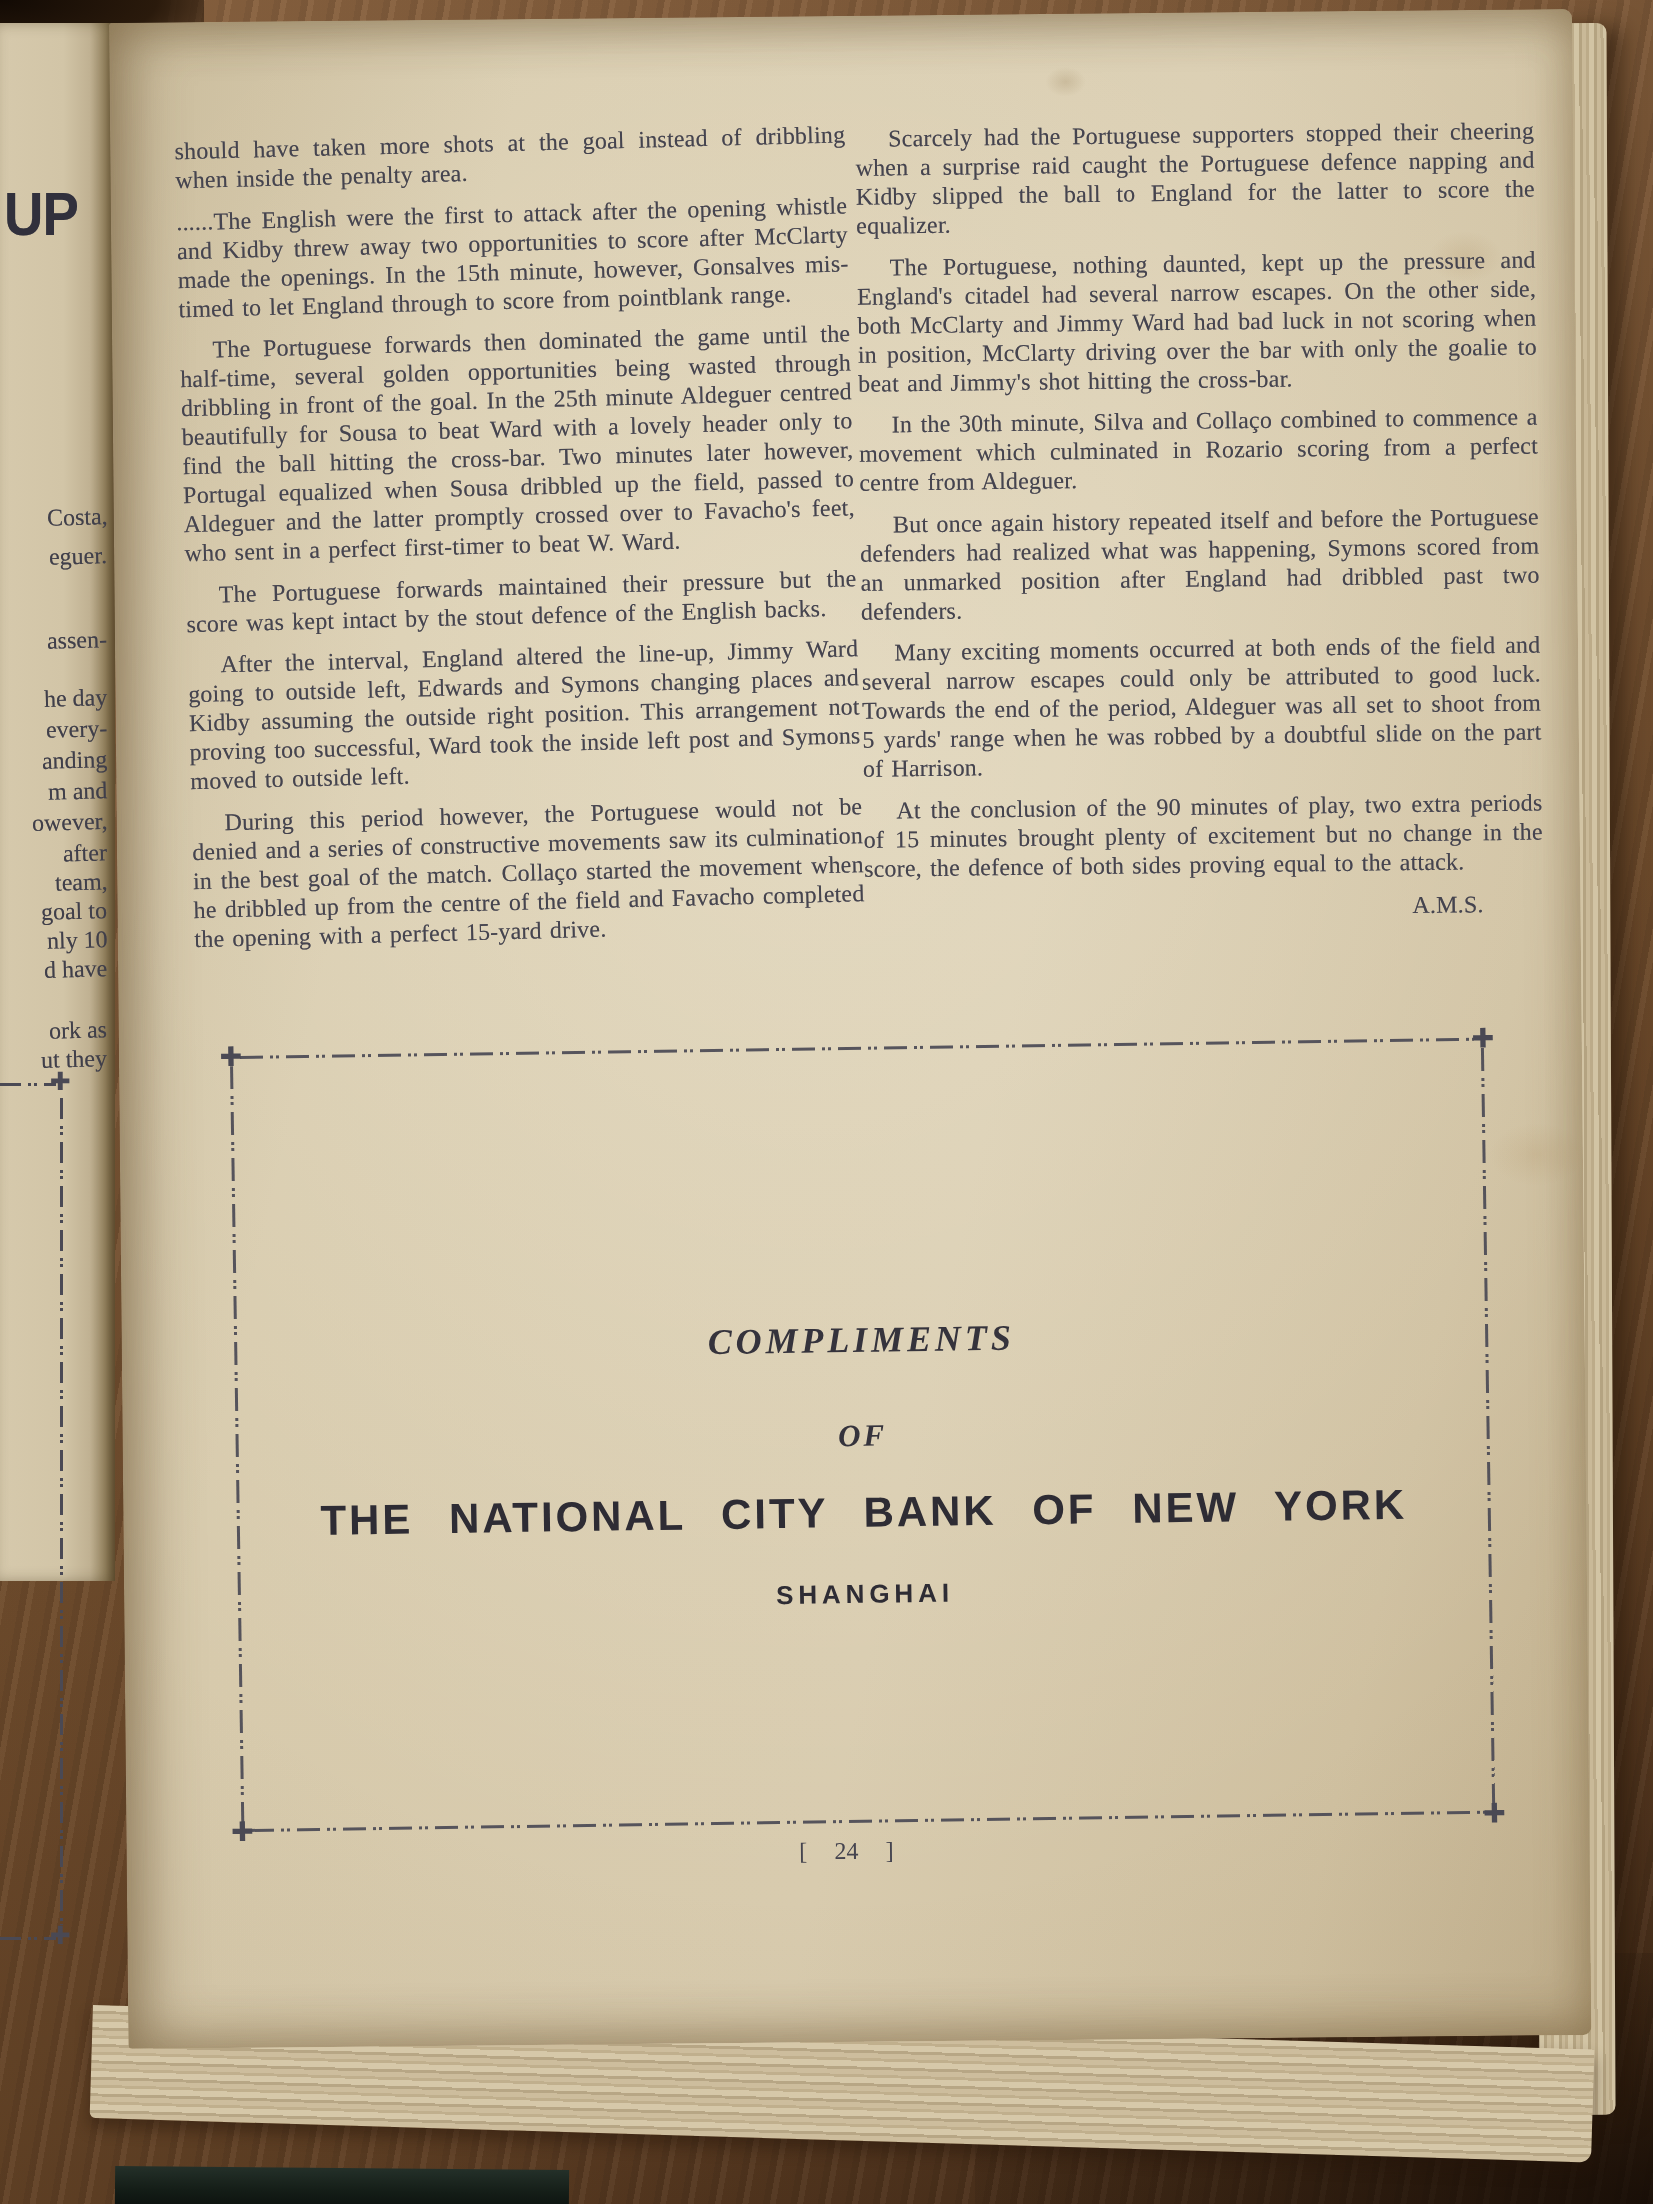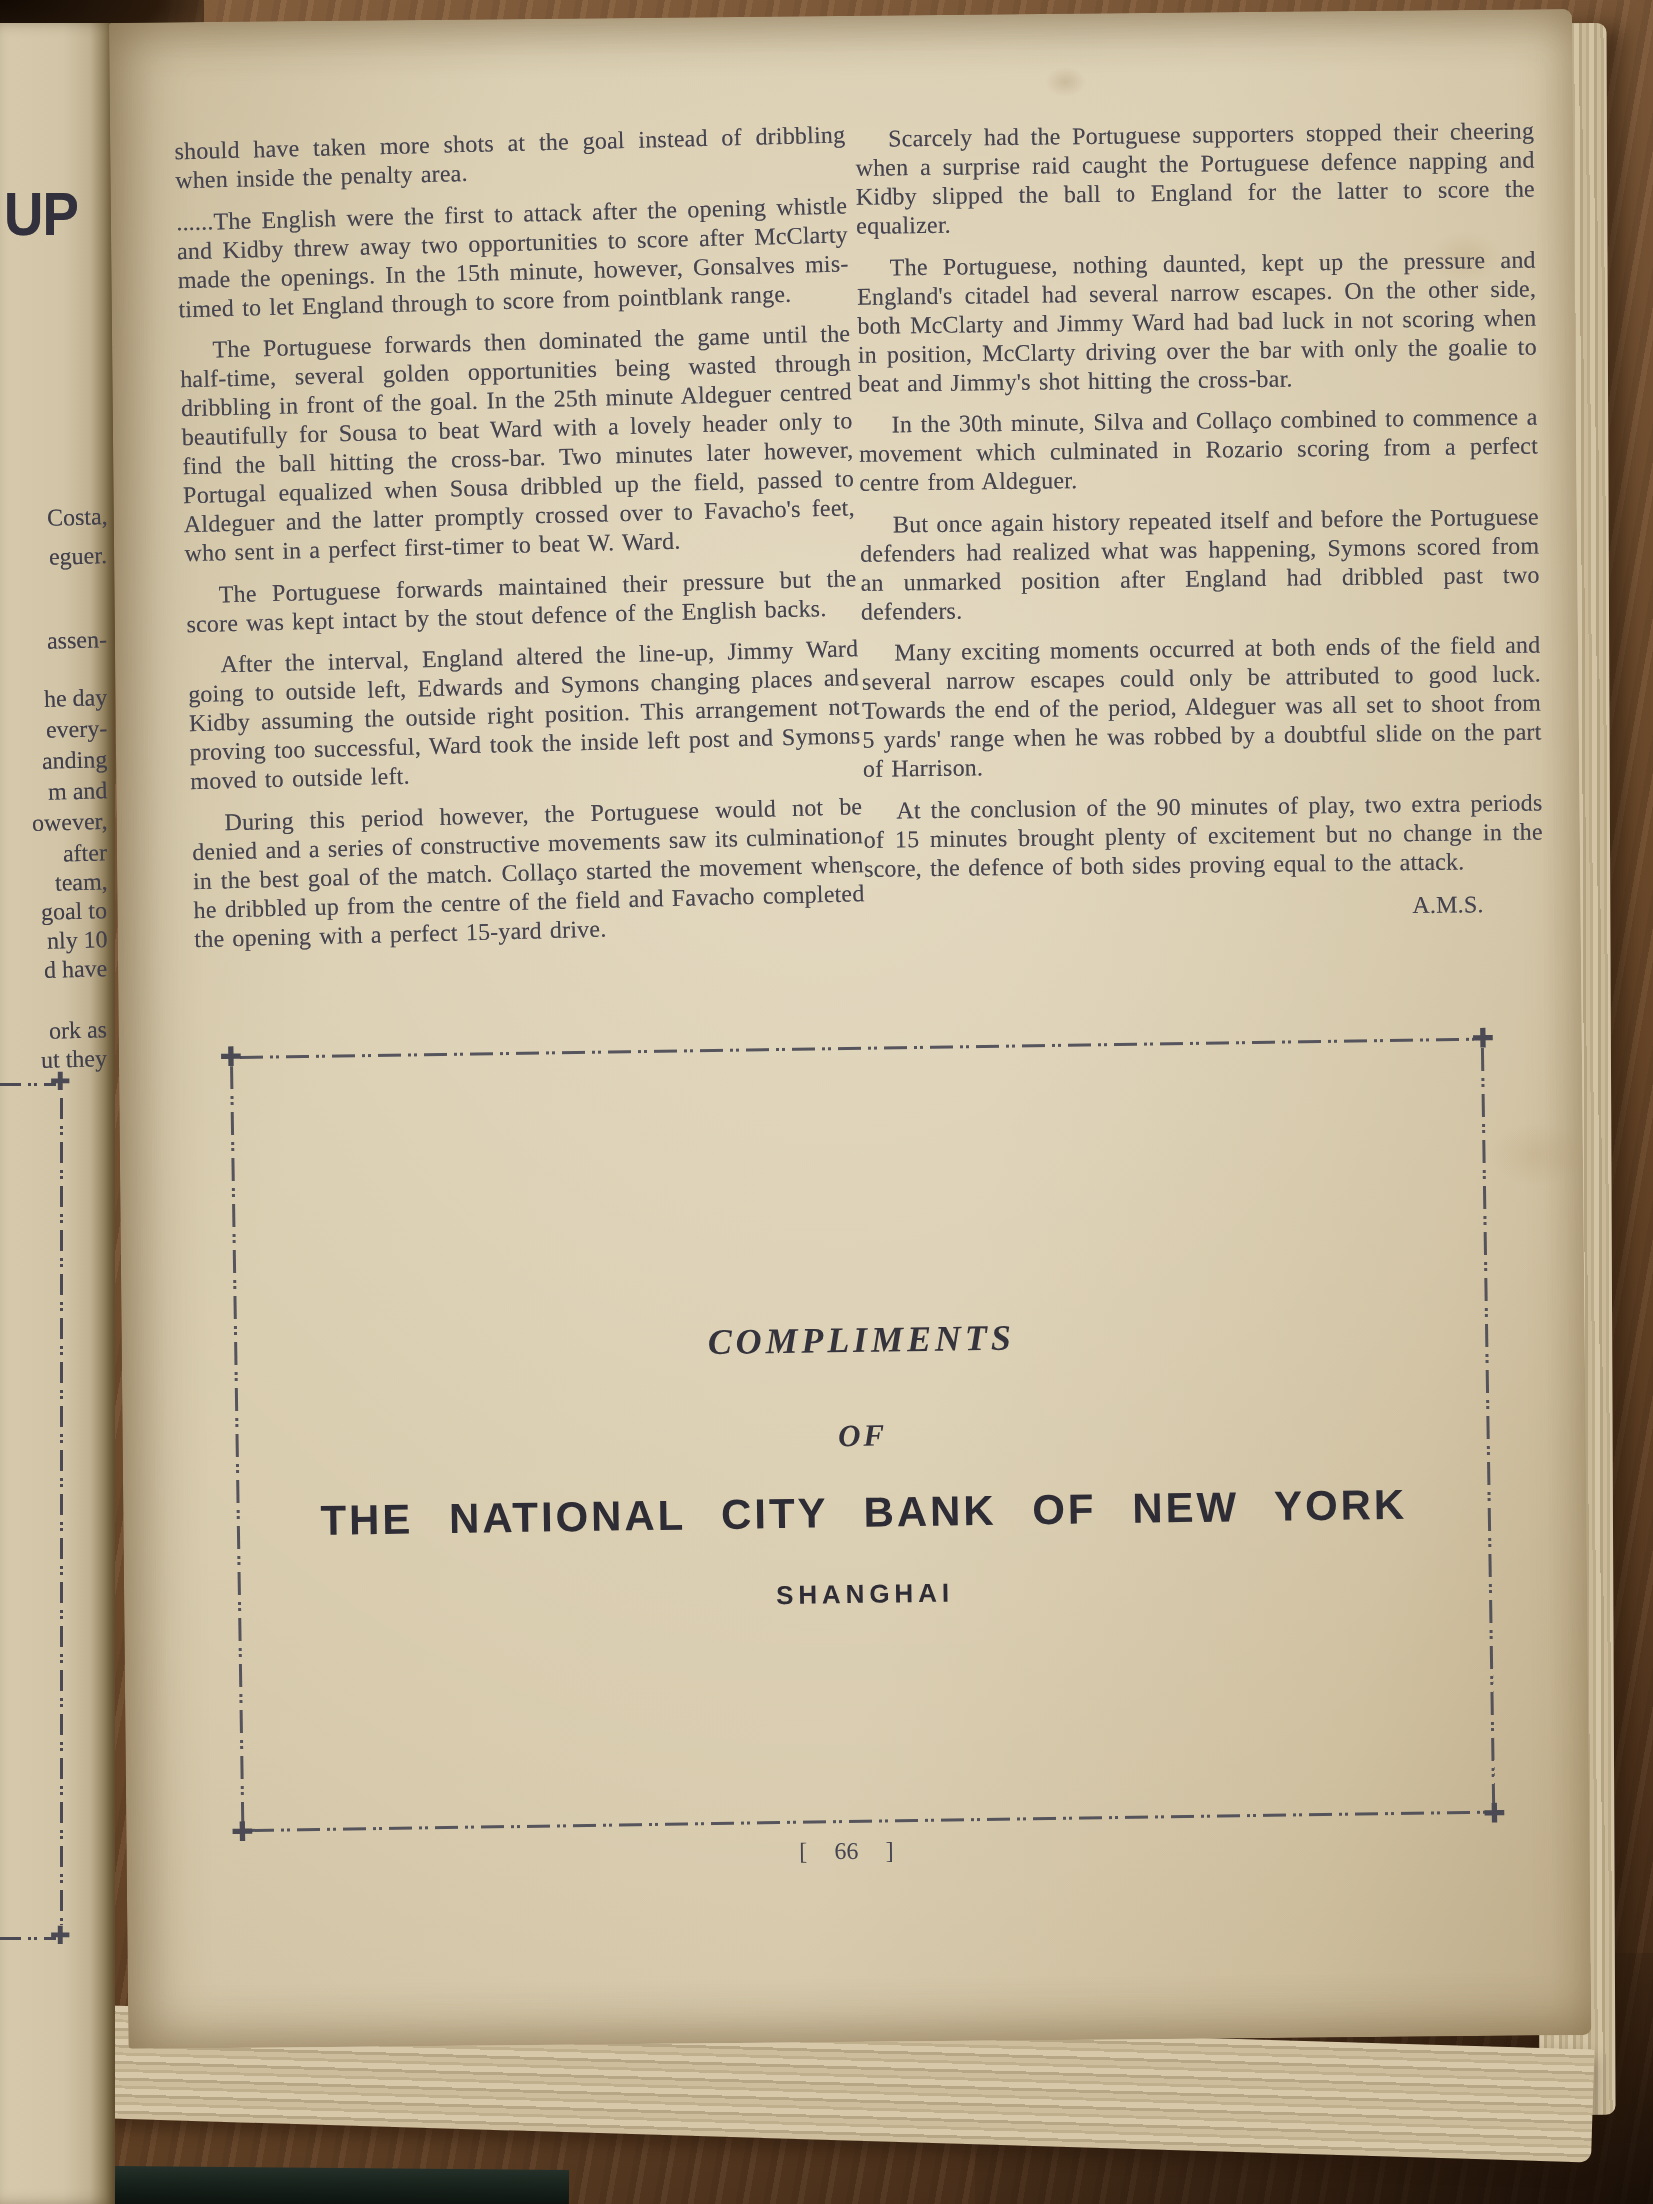--- a/index.html
+++ b/index.html
@@ -42,21 +42,21 @@
     box-shadow:0 9.7px 15.5px rgba(35,20,8,0.45);
   }
   .bottom-dark{
     position:absolute;left:115px;top:2168px;width:454px;height:39px;
     transform:rotate(0.5deg);
     background:linear-gradient(180deg,#243029 0%,#141d17 60%,#0d130f 100%);
   }
 
   
   .left-sliver{
-    position:absolute;left:0;top:23px;width:115px;height:2181px;
+    position:absolute;left:0;top:23px;width:115px;height:1558px;
     background:linear-gradient(90deg,#d6c9ac 0%,#d2c5a7 55%,#c0b192 78%,#94835f 92%,#6b5839 100%);
     box-shadow:inset -5.8px 0 13.6px rgba(60,45,20,0.35);
   }
   .frag{position:absolute;color:#403f4a;white-space:nowrap;
         text-shadow:0 0 0.6px rgba(64,63,74,0.55);}
   .frag-headline{
     left:3.9px;top:155px;
     font-family:"Liberation Sans",sans-serif;font-weight:700;
     font-size:62px;color:#31303c;letter-spacing:-1px;
     transform:scaleX(0.88);transform-origin:left top;
@@ -199,19 +199,19 @@
       <span class="ad-corner bl">✚</span>
       <span class="ad-corner br">✚</span>
 
       <div class="ad-line ad-compliments">COMPLIMENTS</div>
       <div class="ad-line ad-of">OF</div>
       <div class="ad-line ad-bank">THE NATIONAL CITY BANK OF NEW YORK</div>
       <div class="ad-line ad-city">SHANGHAI</div>
     </div>
 
     <div class="page-number">
-      <span>[</span><span>66</span><span>]</span>
+      <span>[</span><span>24</span><span>]</span>
     </div>
 
   </div>
 
 </div>
 
 
 </body></html>

